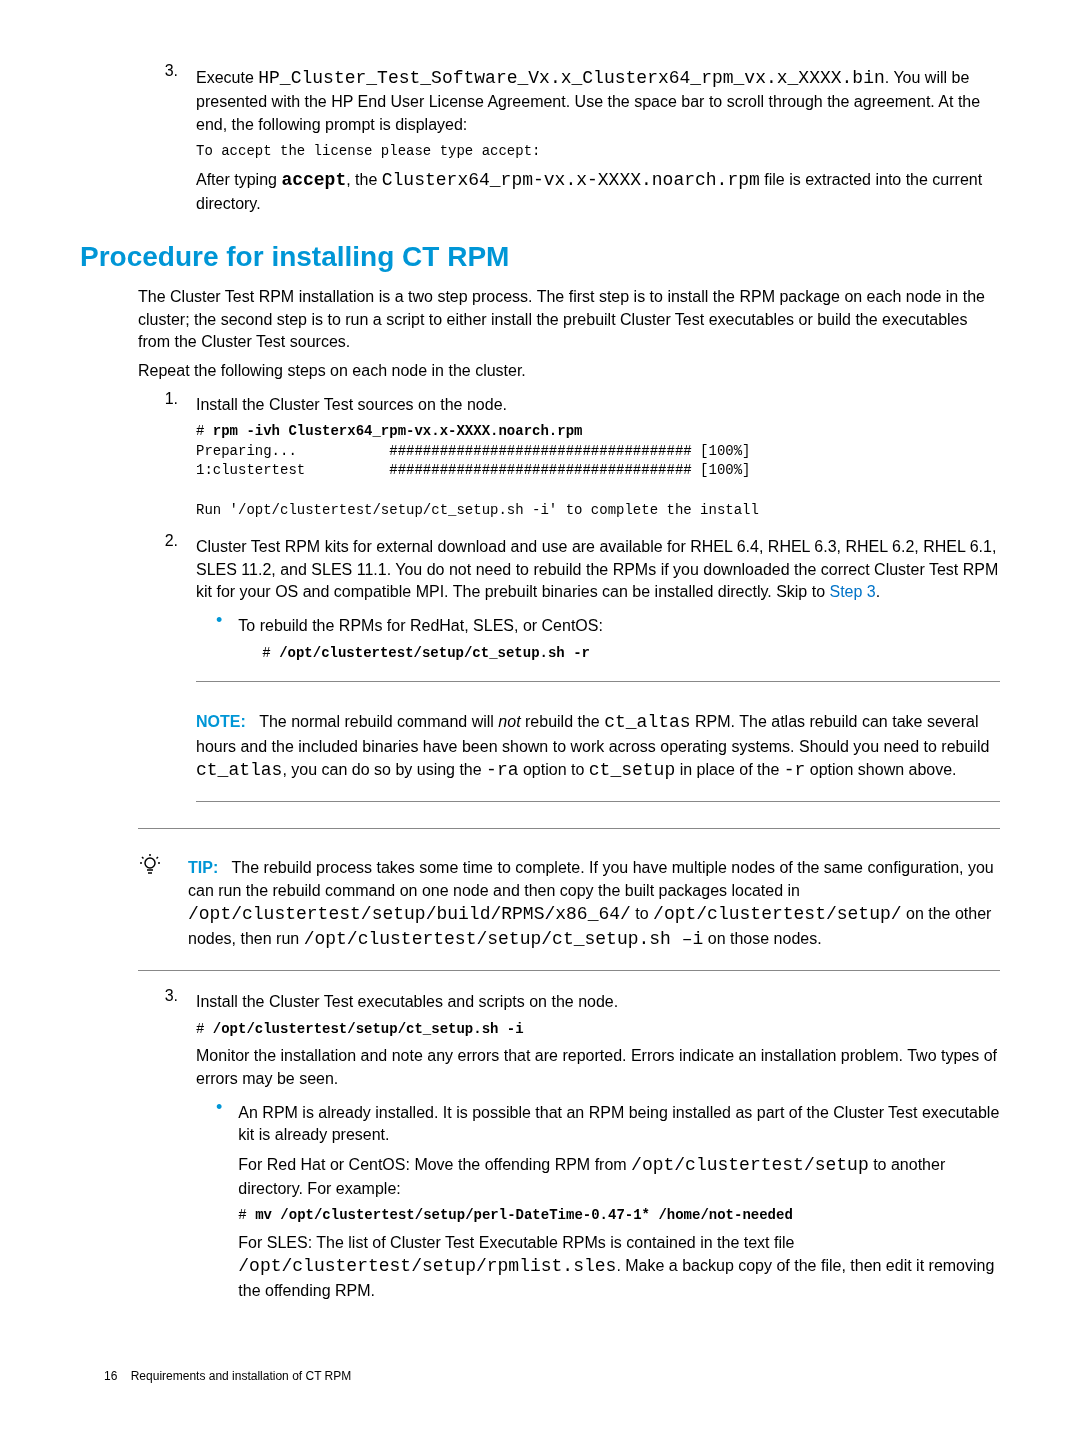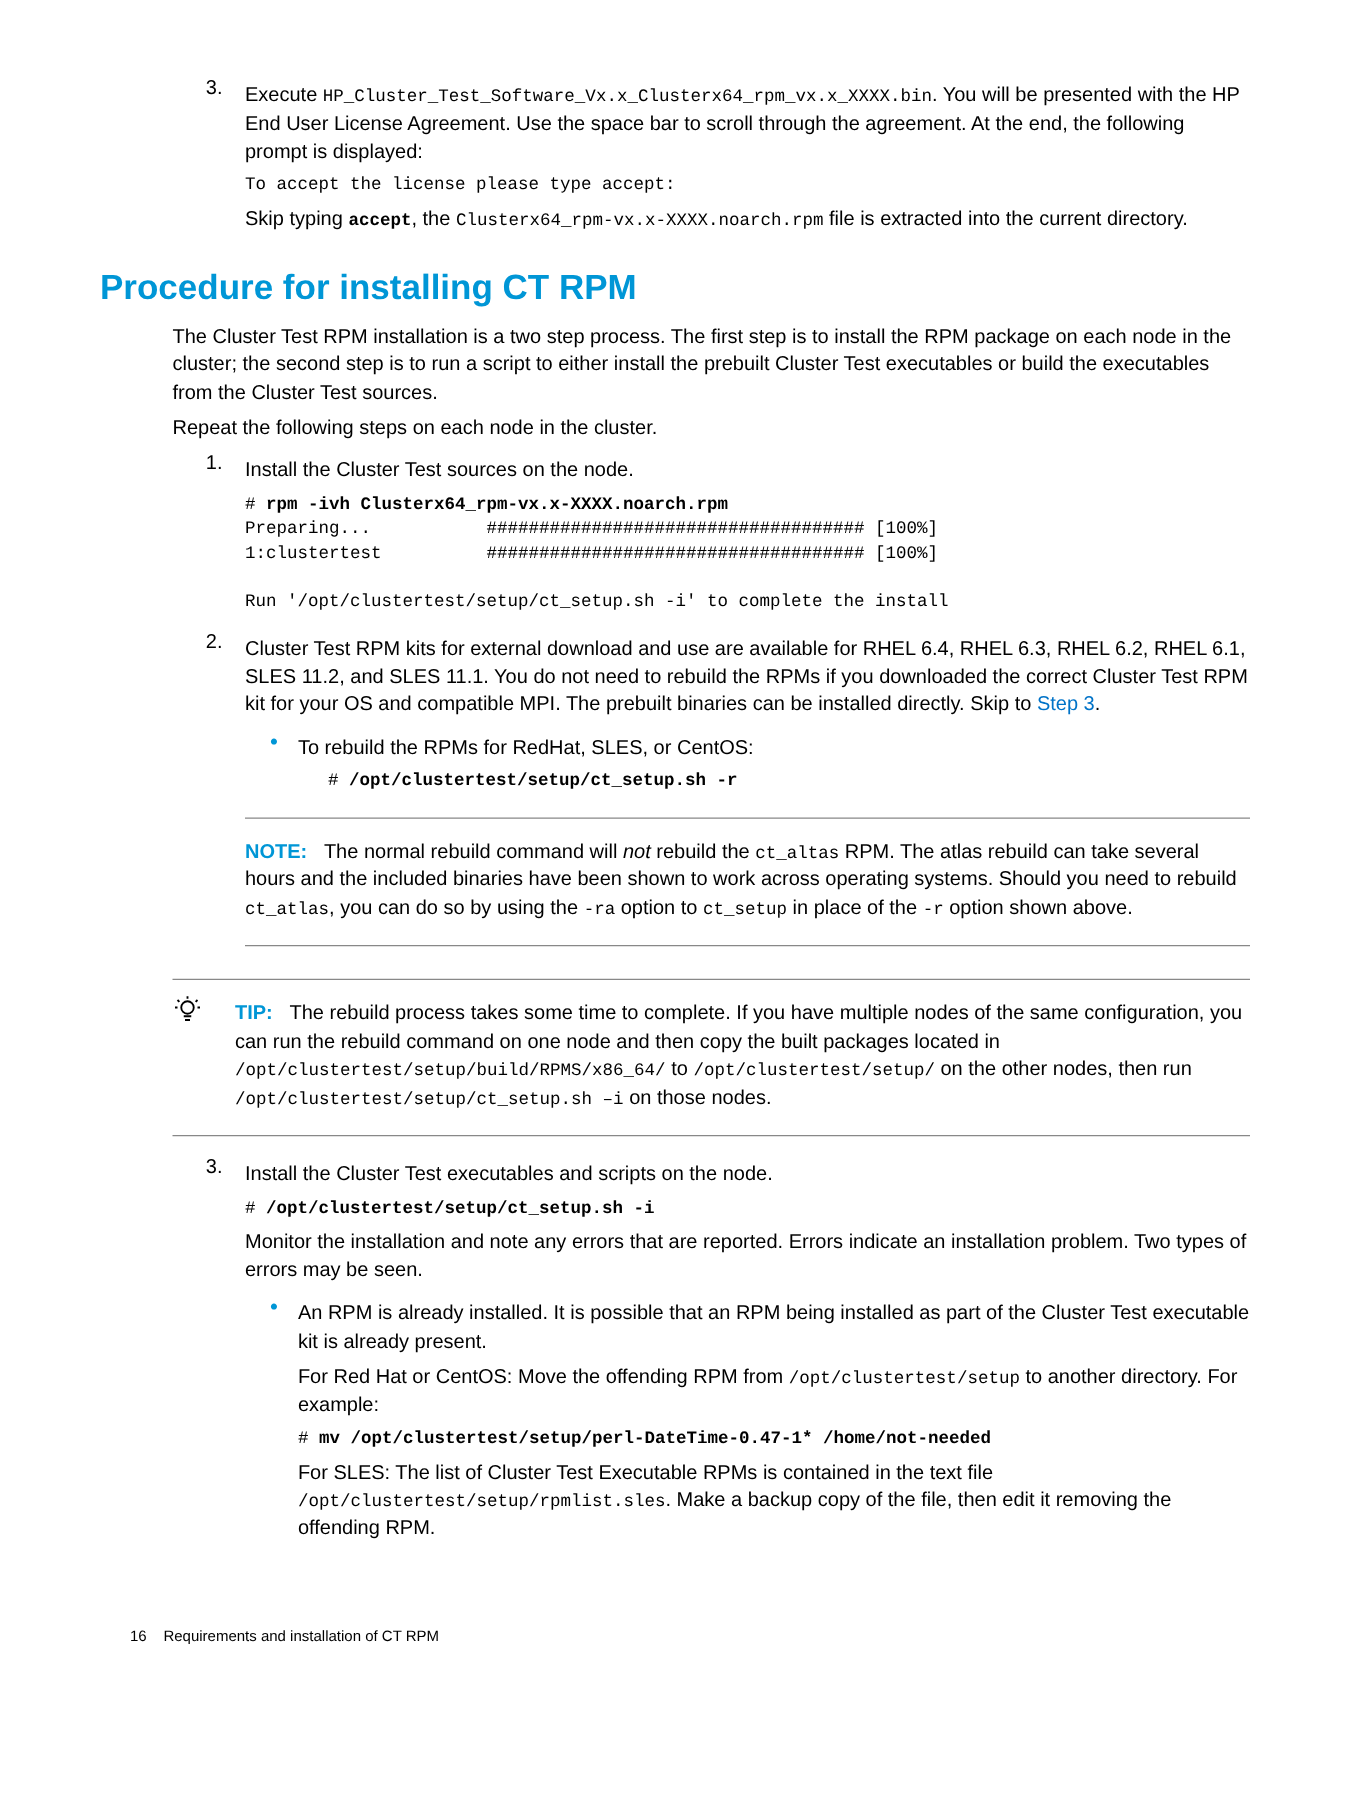--- a/index.html
+++ b/index.html
@@ -19,35 +19,35 @@
     width: 40px;
     flex-shrink: 0;
     text-align: right;
     padding-right: 18px;
   }
   .step-body {
     flex: 1;
   }
   code, .mono {
     font-family: "Courier New", monospace;
-    font-size: 14px;
+    font-size: 18px;
   }
   pre.mono {
     margin: 6px 0;
     white-space: pre;
     font-size: 14px;
   }
   h2.section-title {
     color: #0096d6;
     font-weight: bold;
     font-size: 28px;
     margin: 16px 0 10px 0;
   }
   p { margin: 6px 0; }
-  .note-rule { border-top: 1px solid #888; margin-top: 12px; padding-top: 10px; }
+  .note-rule { border-top: 1px solid #888; margin-top: 12px; padding-top: 22px; }
   .note-rule-bottom { border-bottom: 1px solid #888; padding-bottom: 12px; margin-bottom: 14px; }
   .note-label { color: #0096d6; font-weight: bold; }
   .tip-label { color: #0096d6; font-weight: bold; margin-top: 24px; }
   .bullet-row { display: flex; }
   .bullet-dot { color: #0096d6; font-size: 18px; line-height: 1; padding-right: 16px; padding-top: 2px;}
   .tip-block { display: flex; }
   .tip-icon { width: 50px; flex-shrink: 0; text-align: left; font-size: 22px; padding-top: 2px;}
   .footer { font-size: 12px; margin-top: 60px; margin-left: 24px; }
   .link { color: #0073c8; }
   .bold { font-weight: bold; }
@@ -58,21 +58,21 @@
 <body>
 
 <div class="step-block indent1">
   <div class="step-num">3.</div>
   <div class="step-body">
     <p>
       <span>Execute </span><span class="mono">HP_Cluster_Test_Software_Vx.x_Clusterx64_rpm_vx.x_XXXX.bin</span><span>. You will be presented with the HP End User License Agreement. Use the space bar to scroll through the agreement. At the end, the following prompt is displayed:</span>
     </p>
     <pre class="mono">To accept the license please type accept:</pre>
     <p>
-      <span>Skip typing </span><span class="mono bold">accept</span><span>, the </span><span class="mono">Clusterx64_rpm-vx.x-XXXX.noarch.rpm</span><span> file is extracted into the current directory.</span>
+      <span>After typing </span><span class="mono bold">accept</span><span>, the </span><span class="mono">Clusterx64_rpm-vx.x-XXXX.noarch.rpm</span><span> file is extracted into the current directory.</span>
     </p>
   </div>
 </div>
 
 <h2 class="section-title">Procedure for installing CT RPM</h2>
 
 <p class="indent1">The Cluster Test RPM installation is a two step process. The first step is to install the RPM package on each node in the cluster; the second step is to run a script to either install the prebuilt Cluster Test executables or build the executables from the Cluster Test sources.</p>
 <p class="indent1">Repeat the following steps on each node in the cluster.</p>
 
 <div class="step-block indent1">

